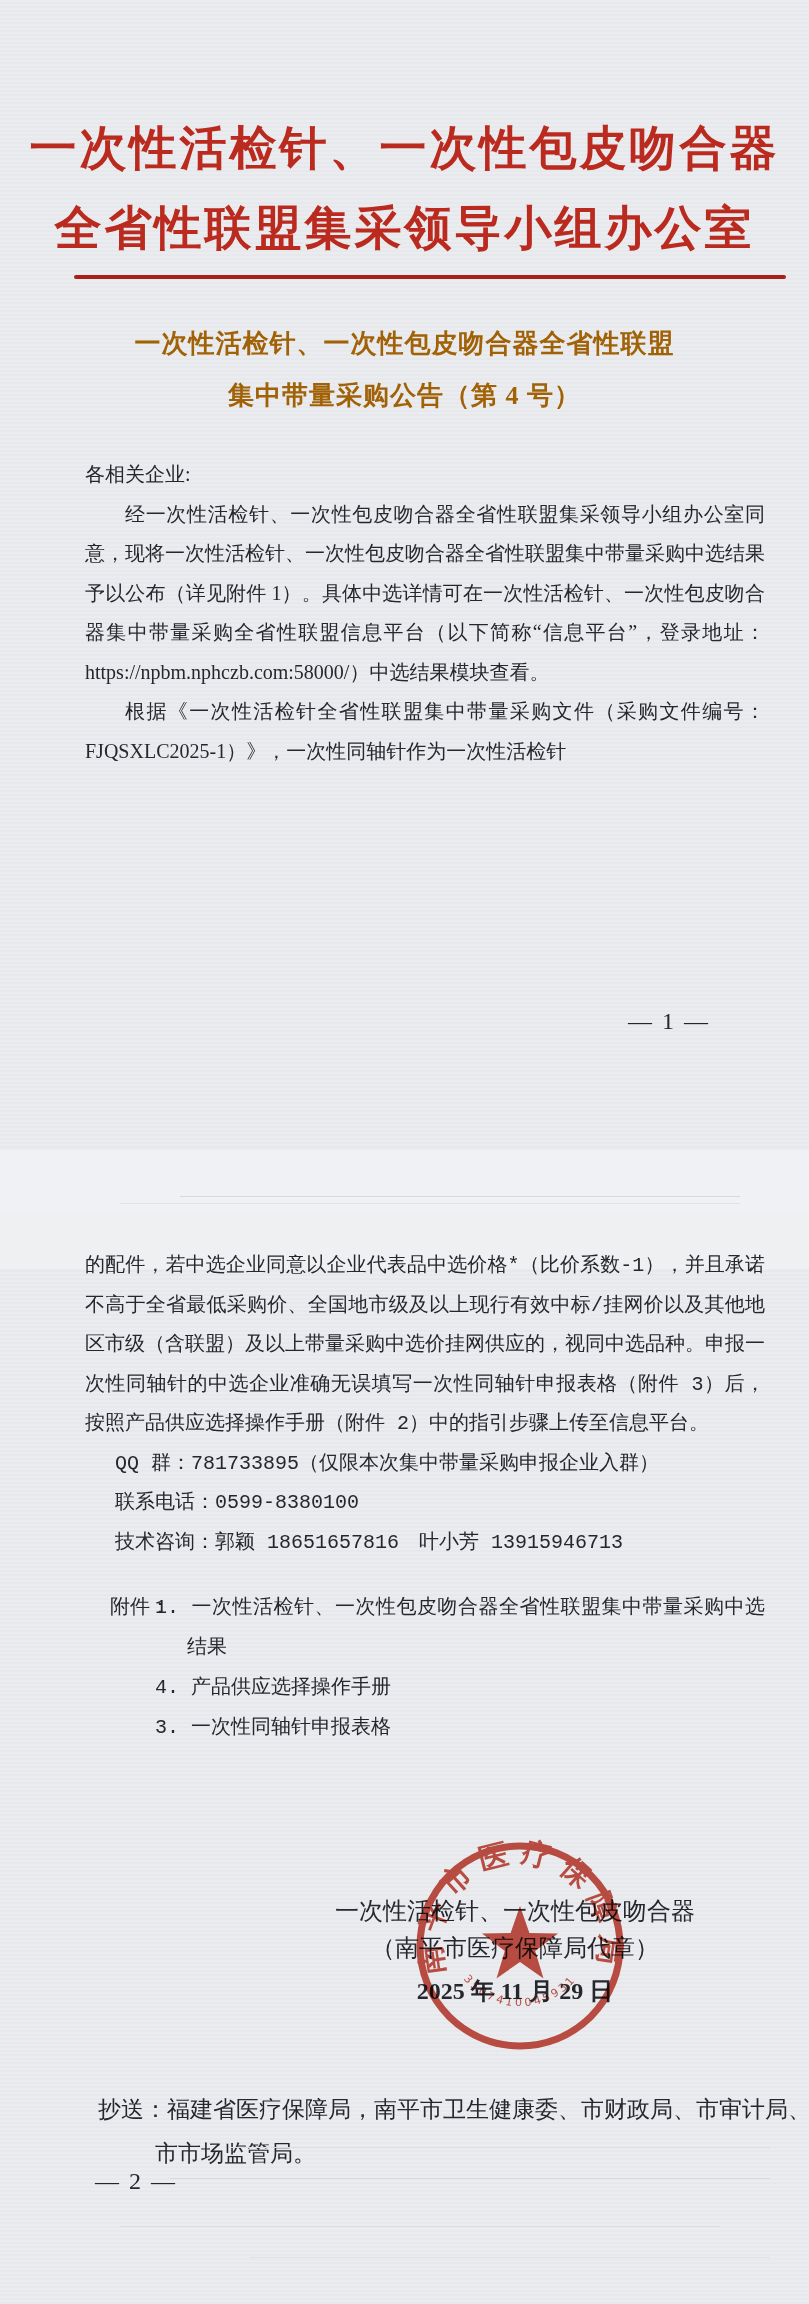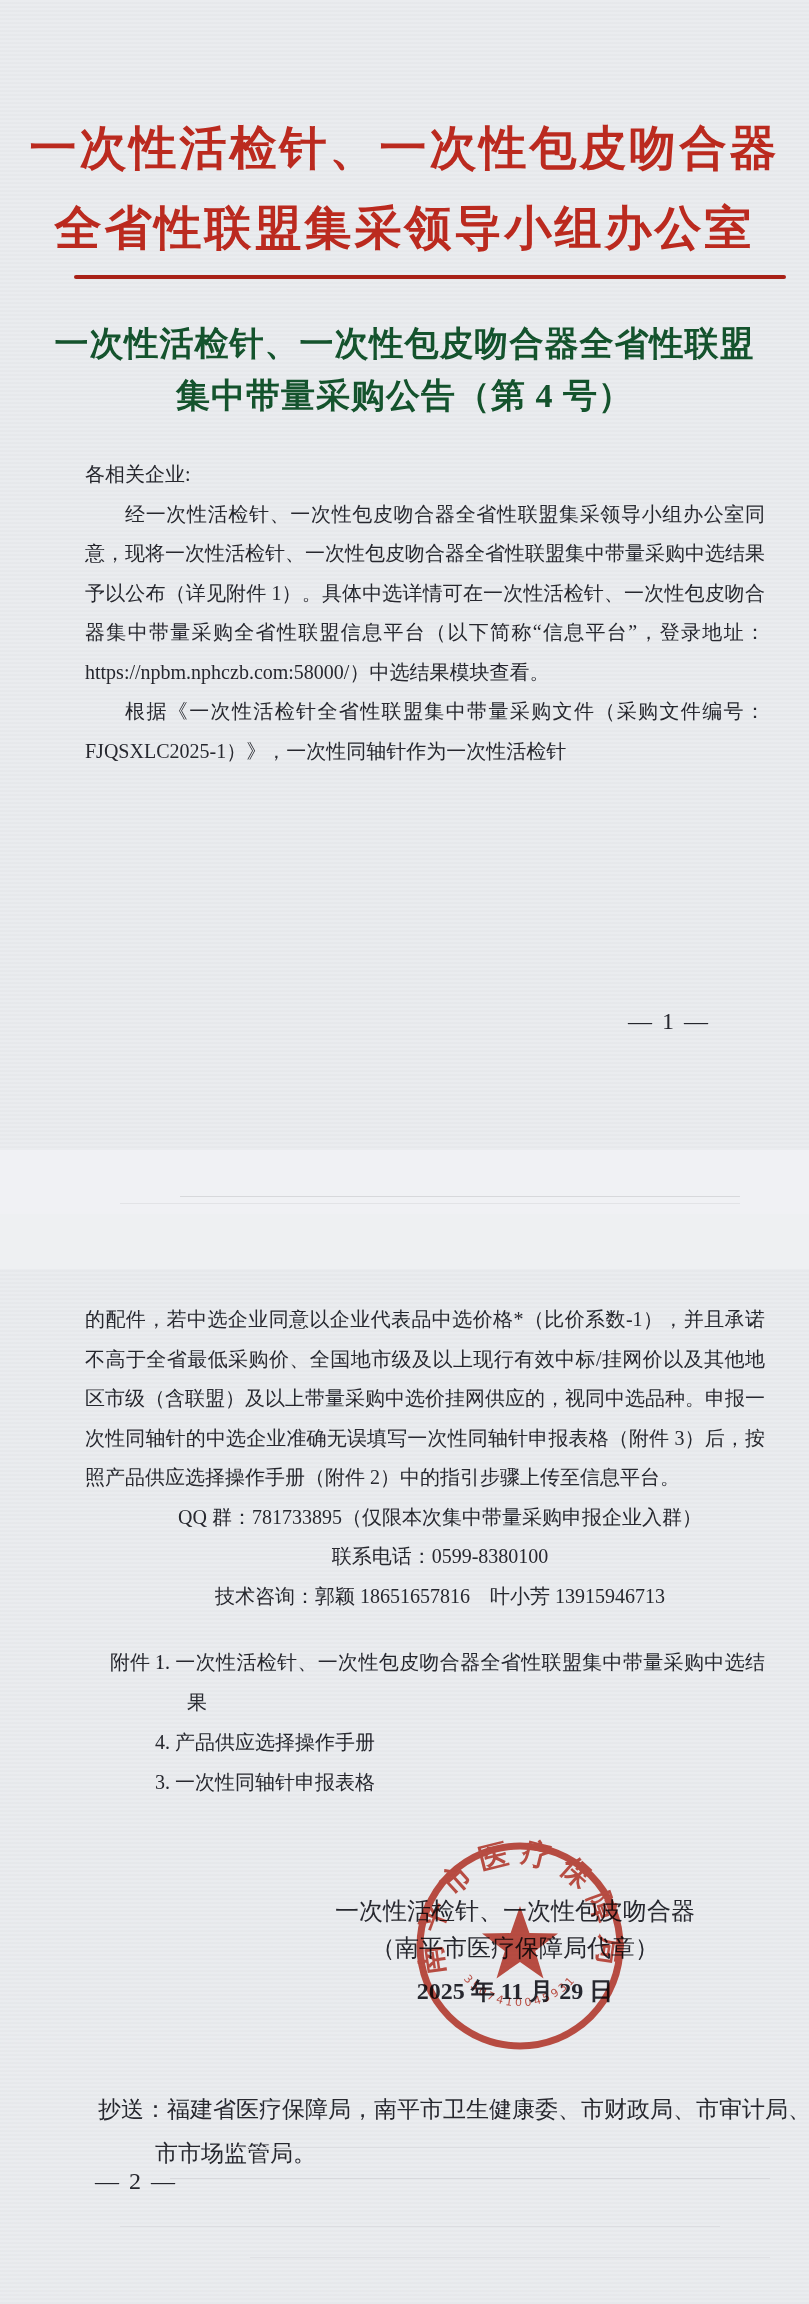--- a/index.html
+++ b/index.html
@@ -13,29 +13,29 @@
     content:"";position:absolute;inset:0;pointer-events:none;
     background:repeating-linear-gradient(180deg,rgba(255,255,255,.05) 0 2px,rgba(0,0,0,.012) 2px 4px);
   }
   .org-header{
     position:absolute;top:108px;left:0;width:100%;text-align:center;
     color:#bb2a1f;font-weight:bold;font-size:47px;line-height:80px;letter-spacing:3px;
   }
   .red-rule{position:absolute;top:275px;left:74px;width:712px;height:4px;background:#a82016;border-radius:2px;}
   .doc-title{
     position:absolute;top:318px;left:40px;width:729px;text-align:center;
-    color:#14532d;font-weight:bold;font-size:34px;line-height:52px;letter-spacing:1px;
+    color:#a16207;font-weight:bold;font-size:26px;line-height:52px;letter-spacing:1px;
   }
   .body-block{position:absolute;left:85px;width:680px;font-size:20px;line-height:39.5px;color:#26272e;}
   .p1{top:455px;}
-  .p2{top:1300px;}
+  .p2{top:1246px;font-family:Liberation Mono, monospace;}
   .body-block p{margin:0;text-align:justify;text-justify:inter-ideograph;word-break:break-word;}
   .indent{text-indent:2em;}
   .salutation{text-align:left !important;}
-  .contacts{margin-left:30px;margin-top:0;text-align:center;}
+  .contacts{margin-left:30px;margin-top:0;}
   .contacts div{line-height:39.5px;}
   .attachments{position:relative;margin-top:26px;margin-left:25px;line-height:40px;}
   .att-label{position:absolute;left:0;top:0;}
   .att-items{margin-left:45px;}
   .att-item{padding-left:32px;text-indent:-32px;text-align:justify;}
   .page-marker{position:absolute;font-size:24px;color:#26272e;letter-spacing:2px;}
   .pm1{top:1008px;left:628px;}
   .pm2{top:2168px;left:95px;}
   .signature{
     position:absolute;top:1893px;left:270px;width:490px;text-align:center;

